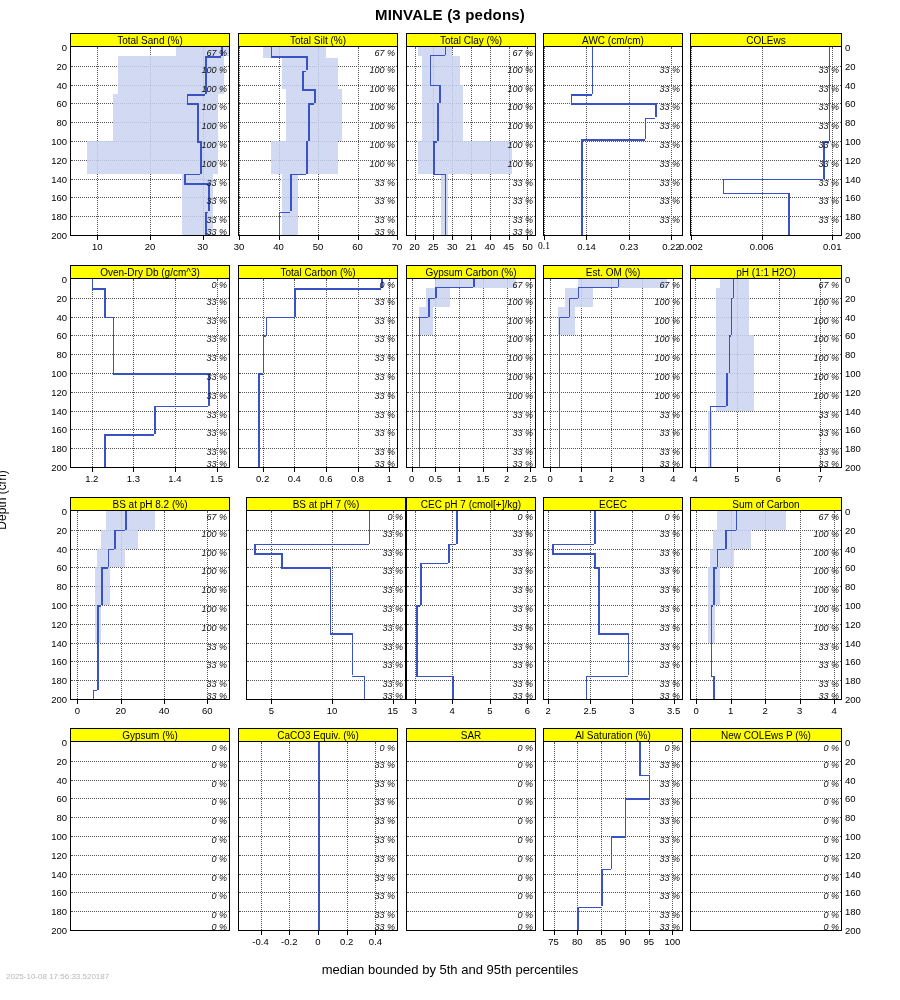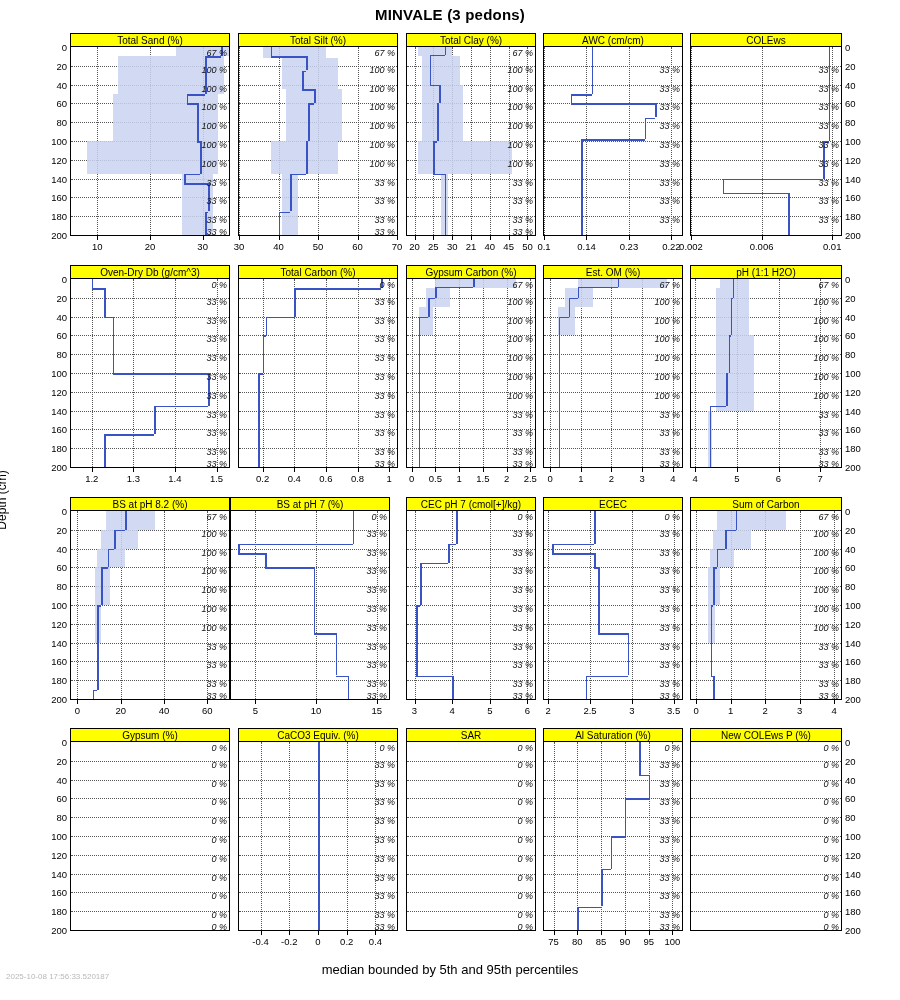--- a/index.html
+++ b/index.html
@@ -283,21 +283,21 @@
         <div class="pct" style="top: 41.6px;">33 %</div>
         <div class="pct" style="top: 60.4px;">33 %</div>
         <div class="pct" style="top: 79.2px;">33 %</div>
         <div class="pct" style="top: 98px;">33 %</div>
         <div class="pct" style="top: 116.8px;">33 %</div>
         <div class="pct" style="top: 135.6px;">33 %</div>
         <div class="pct" style="top: 154.4px;">33 %</div>
         <div class="pct" style="top: 173.2px;">33 %</div>
       </div>
       <div class="tickmark-x" style="left: 1px; top: 203px;"></div>
-      <div class="xtick" style="left: 1px; top: 208px;">0.1</div>
+      <div class="xtick" style="left: 1px; top: 208px; font-family: Liberation Serif, serif;">0.1</div>
       <div class="tickmark-x" style="left: 43.4615px; top: 203px;"></div>
       <div class="xtick" style="left: 43.4615px; top: 208px;">0.14</div>
       <div class="tickmark-x" style="left: 85.9231px; top: 203px;"></div>
       <div class="xtick" style="left: 85.9231px; top: 208px;">0.23</div>
       <div class="tickmark-x" style="left: 128.385px; top: 203px;"></div>
       <div class="xtick" style="left: 128.385px; top: 208px;">0.22</div>
     </div>
     <div class="panel" style="left: 690px; top: 33px; width: 152px; height: 203px;">
       <div class="panel-head">COLEws</div>
       <div class="plot" style="width: 152px; height: 190px;">
@@ -686,21 +686,21 @@
       <div class="ytick l" style="top: 51.6px; right: 160px; left: auto;">40</div>
       <div class="ytick l" style="top: 70.4px; right: 160px; left: auto;">60</div>
       <div class="ytick l" style="top: 89.2px; right: 160px; left: auto;">80</div>
       <div class="ytick l" style="top: 108px; right: 160px; left: auto;">100</div>
       <div class="ytick l" style="top: 126.8px; right: 160px; left: auto;">120</div>
       <div class="ytick l" style="top: 145.6px; right: 160px; left: auto;">140</div>
       <div class="ytick l" style="top: 164.4px; right: 160px; left: auto;">160</div>
       <div class="ytick l" style="top: 183.2px; right: 160px; left: auto;">180</div>
       <div class="ytick l" style="top: 202px; right: 160px; left: auto;">200</div>
     </div>
-    <div class="panel" style="left: 230px; top: 497px; width: 160px; height: 241px;">
+    <div class="panel" style="left: 246px; top: 497px; width: 160px; height: 241px;">
       <div class="panel-head">BS at pH 7 (%)</div>
       <div class="plot" style="width: 160px; height: 190px;">
         <div class="gridh" style="top: 18.8px;"></div>
         <div class="gridh" style="top: 37.6px;"></div>
         <div class="gridh" style="top: 56.4px;"></div>
         <div class="gridh" style="top: 75.2px;"></div>
         <div class="gridh" style="top: 94px;"></div>
         <div class="gridh" style="top: 112.8px;"></div>
         <div class="gridh" style="top: 131.6px;"></div>
         <div class="gridh" style="top: 150.4px;"></div>

